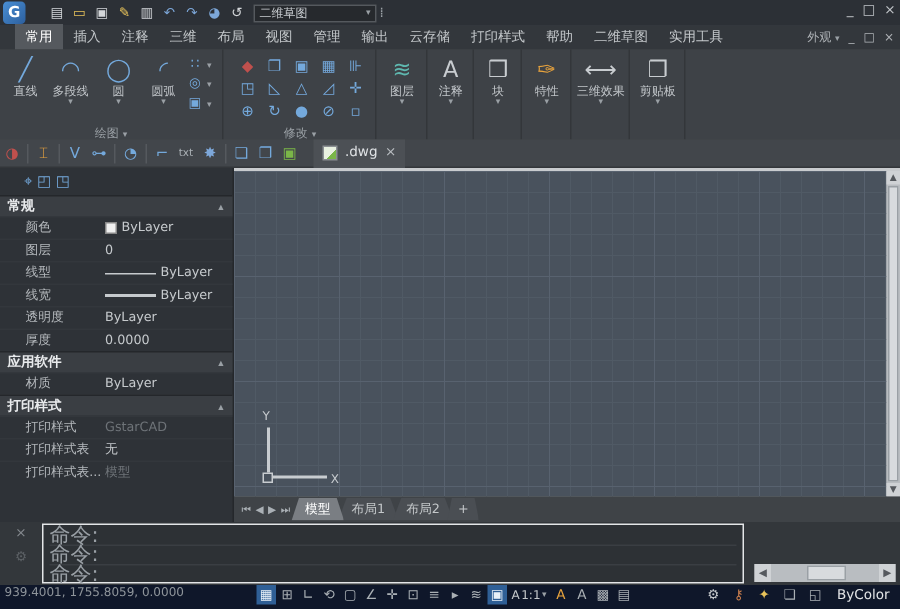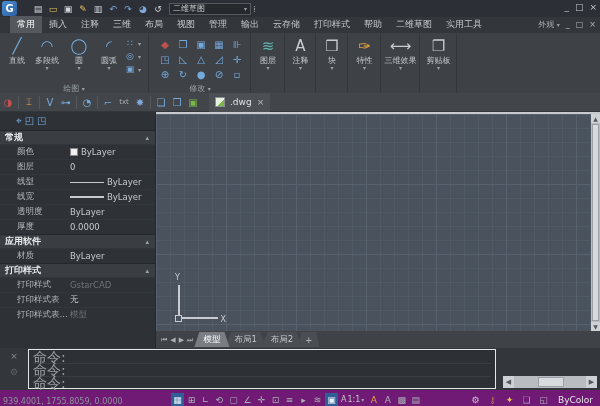--- a/index.html
+++ b/index.html
@@ -98,21 +98,21 @@
   .cmdstrip{position:absolute;left:0;top:0;bottom:0;width:28px;display:flex;flex-direction:column;align-items:center;padding-top:3px;gap:6px;color:#84898e;font-size:9px;}
   .cmdbox{position:absolute;left:28px;top:1px;width:468px;height:40px;background:#2d3135;border:1px solid #e4e6e8;display:flex;flex-direction:column;justify-content:space-around;padding:1px 4px;}
   .cmdline{font-size:14px;color:#9aa0a6;border-bottom:1px solid #3a3e43;line-height:12px;}
   .cmdline:last-child{border-bottom:none;}
   .hscroll{position:absolute;right:3px;bottom:2px;width:94px;height:12px;background:#b9bdc1;display:flex;align-items:center;}
   .hscroll .harr{width:11px;text-align:center;color:#55595e;font-size:7px;background:#cfd2d5;height:12px;line-height:12px;}
   .hscroll .htrack{flex:1;height:12px;position:relative;}
   .hscroll .hthumb{position:absolute;left:34%;width:26px;top:1px;bottom:1px;background:#d8dbde;border:1px solid #9aa0a5;}
 
   
-  .statusbar{position:absolute;bottom:0;left:0;right:0;height:16px;background:#701a75;display:flex;align-items:flex-end;padding:0 3px;}
+  .statusbar{position:absolute;bottom:0;left:0;right:0;height:16px;background:#0f172a;display:flex;align-items:flex-start;padding:0 3px;}
   .coords{font-size:8px;color:#8e949a;width:168px;white-space:nowrap;}
   .sicons{display:flex;align-items:center;gap:1px;}
   .si{min-width:13px;height:13px;display:flex;align-items:center;justify-content:center;font-size:9px;color:#aab0b5;padding:0 1px;}
   .si.on{background:#2f5f96;color:#e8f0f8;}
   .scalew{display:flex;align-items:center;gap:1px;color:#c4c8cb;font-size:8px;padding:0 2px;}
   .sright{margin-left:auto;display:flex;align-items:center;gap:4px;}
   .sright .si.gear{color:#c4c8cb;} .sright .si.lock{color:#c87d4d;} .sright .si.bulb{color:#e8c35a;}
   .brand{font-size:9px;color:#e4e6e8;margin:0 4px;}
 </style>
 </head>

